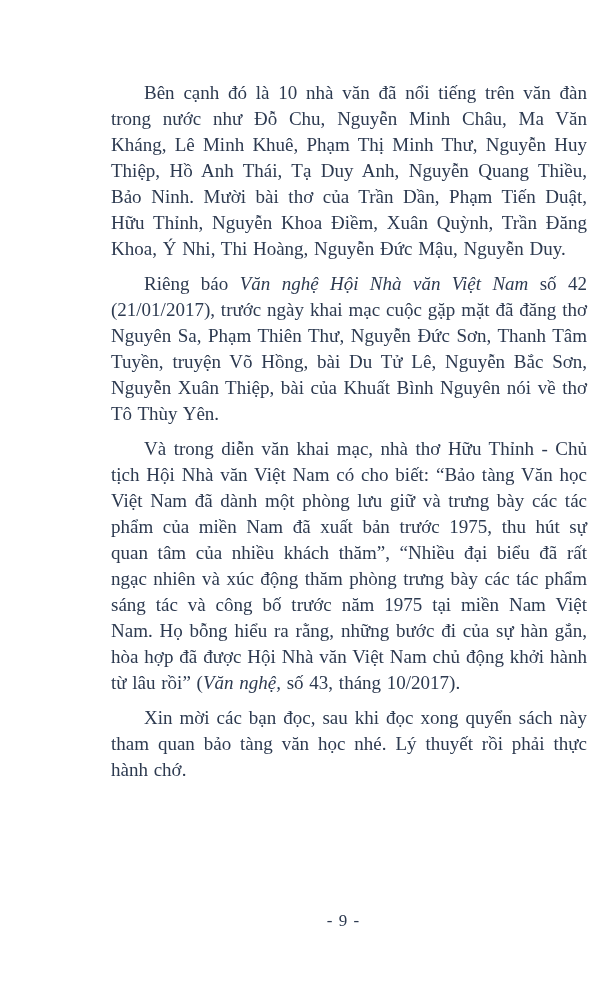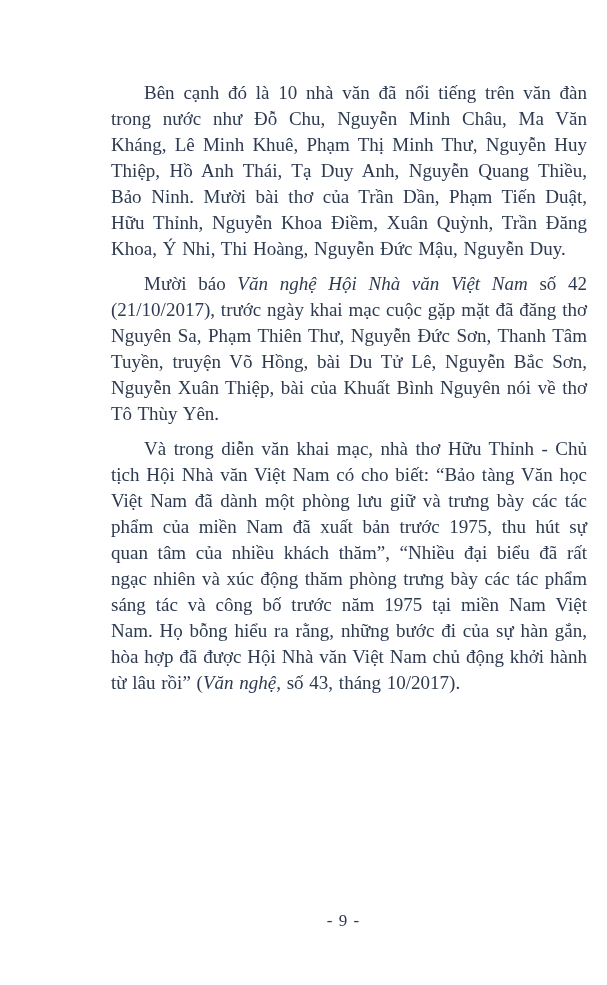--- a/index.html
+++ b/index.html
@@ -41,17 +41,18 @@
     line-height: 22px;
     letter-spacing: 1px;
   }
 </style>
 </head>
 <body>
 
 <div class="page" style="color: rgb(45, 58, 80); background: rgb(255, 255, 255); margin-left: 40px;">
   <div class="text-block">
     <p><span>Bên cạnh đó là 10 nhà văn đã nổi tiếng trên văn đàn trong nước như Đỗ Chu, Nguyễn Minh Châu, Ma Văn Kháng, Lê Minh Khuê, Phạm Thị Minh Thư, Nguyễn Huy Thiệp, Hồ Anh Thái, Tạ Duy Anh, Nguyễn Quang Thiều, Bảo Ninh. Mười bài thơ của Trần Dần, Phạm Tiến Duật, Hữu Thỉnh, Nguyễn Khoa Điềm, Xuân Quỳnh, Trần Đăng Khoa, Ý Nhi, Thi Hoàng, Nguyễn Đức Mậu, Nguyễn Duy.</span></p>
-    <p><span>Mười báo </span><em>Văn nghệ Hội Nhà văn Việt Nam</em><span> số 42 (21/10/2017), trước ngày khai mạc cuộc gặp mặt đã đăng thơ Nguyên Sa, Phạm Thiên Thư, Nguyễn Đức Sơn, Thanh Tâm Tuyền, truyện Võ Hồng, bài Du Tử Lê, Nguyễn Bắc Sơn, Nguyễn Xuân Thiệp, bài của Khuất Bình Nguyên nói về thơ Tô Thùy Yên.</span></p>
+    <p><span>Riêng báo </span><em>Văn nghệ Hội Nhà văn Việt Nam</em><span> số 42 (21/01/2017), trước ngày khai mạc cuộc gặp mặt đã đăng thơ Nguyên Sa, Phạm Thiên Thư, Nguyễn Đức Sơn, Thanh Tâm Tuyền, truyện Võ Hồng, bài Du Tử Lê, Nguyễn Bắc Sơn, Nguyễn Xuân Thiệp, bài của Khuất Bình Nguyên nói về thơ Tô Thùy Yên.</span></p>
     <p><span>Và trong diễn văn khai mạc, nhà thơ Hữu Thỉnh - Chủ tịch Hội Nhà văn Việt Nam có cho biết: “Bảo tàng Văn học Việt Nam đã dành một phòng lưu giữ và trưng bày các tác phẩm của miền Nam đã xuất bản trước 1975, thu hút sự quan tâm của nhiều khách thăm”, “Nhiều đại biểu đã rất ngạc nhiên và xúc động thăm phòng trưng bày các tác phẩm sáng tác và công bố trước năm 1975 tại miền Nam Việt Nam. Họ bỗng hiểu ra rằng, những bước đi của sự hàn gắn, hòa hợp đã được Hội Nhà văn Việt Nam chủ động khởi hành từ lâu rồi” (</span><em>Văn nghệ,</em><span> số 43, tháng 10/2017).</span></p>
+    <p><span>Xin mời các bạn đọc, sau khi đọc xong quyển sách này tham quan bảo tàng văn học nhé. Lý thuyết rồi phải thực hành chớ.</span></p>
   </div>
   <div class="page-number">- 9 -</div>
 </div>
 
 </body></html>

